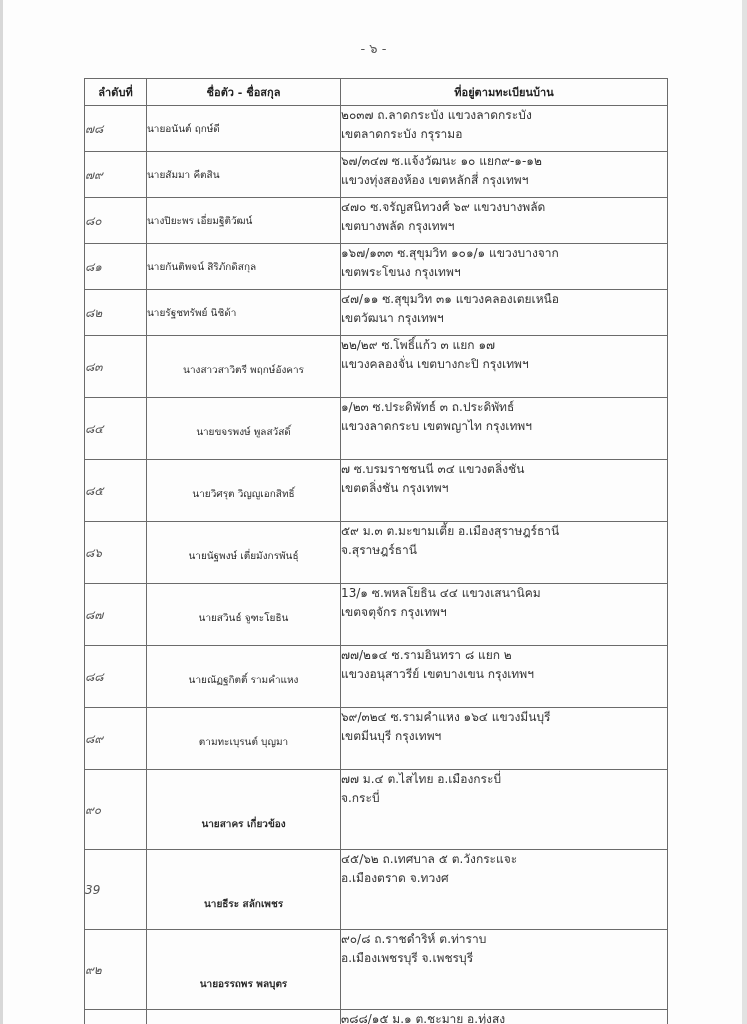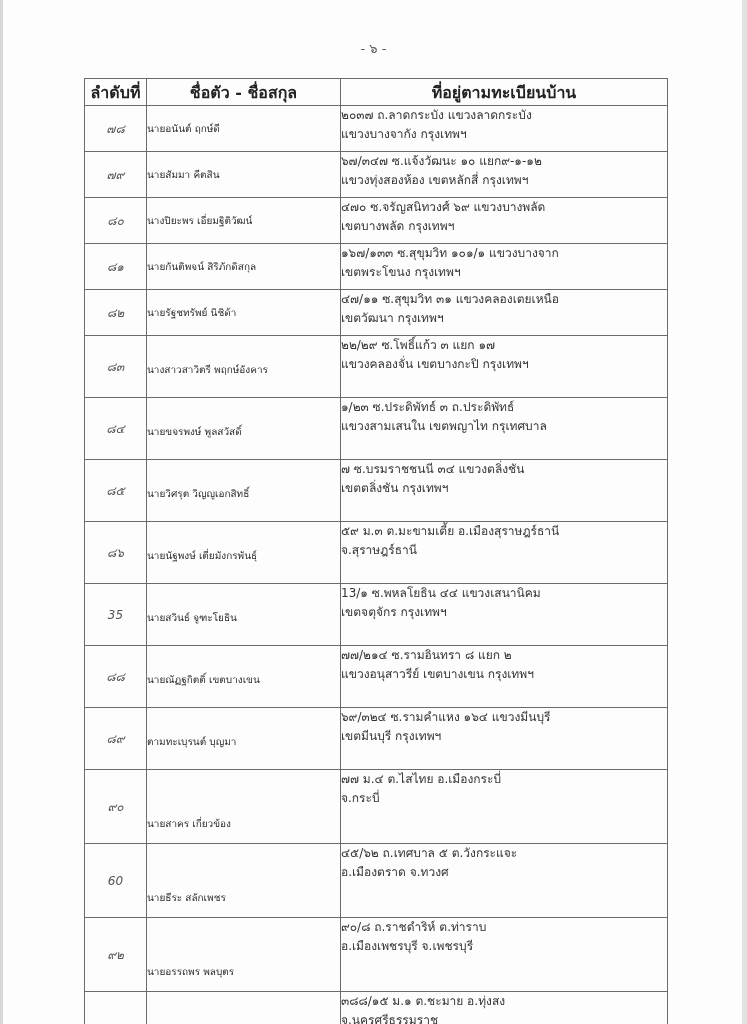--- a/index.html
+++ b/index.html
@@ -21,44 +21,44 @@
     width: 583px;
     border-collapse: collapse;
     table-layout: fixed;
   }
   table.roster th, table.roster td {
     border: 1px solid #6b6b6b;
     padding: 0;
   }
   table.roster th {
     height: 26px;
-    font-size: 16px; font-weight: bold; color: #222;
+    font-size: 11px; font-weight: bold; color: #222;
     text-align: center; vertical-align: middle;
   }
   col.c-no { width: 62px; }
   col.c-name { width: 194px; }
   col.c-addr { width: 327px; }
   td.no {
-    text-align: center; vertical-align: middle;
+    text-align: left; vertical-align: middle;
     font-size: 12px; color: #555; font-style: italic;
   }
   td.name {
     font-size: 10px; color: #2a2a2a;
     padding-left: 8px; vertical-align: middle;
     white-space: nowrap;
   }
   td.addr {
     font-size: 12px; color: #333;
     padding: 4px 0 0 9px; vertical-align: top;
     line-height: 19px;
   }
   tr.short td { height: 45px; }
   tr.tall td { height: 55px; }
-  tr.tall td.name { padding-top: 6px; }
-  tr.low td.name { vertical-align: bottom; padding-bottom: 12px; }
+  tr.tall td.name { padding-top: 6px; text-align: center; }
+  tr.low td.name { vertical-align: bottom; padding-bottom: 18px; font-weight: bold; }
   .line { display: block; white-space: nowrap; }
 </style>
 </head>
 <body>
 
 <div class="edge-left"></div>
 <div class="edge-right"></div>
 
 <div class="page-num">- ๖ -</div>
 
@@ -74,21 +74,21 @@
       <th>ชื่อตัว - ชื่อสกุล</th>
       <th>ที่อยู่ตามทะเบียนบ้าน</th>
     </tr>
   </thead>
   <tbody id="rows">
       <tr class="short">
         <td class="no">๗๘</td>
         <td class="name">นายอนันต์  ฤกษ์ดี</td>
         <td class="addr">
           <span class="line">๒๐๓๗ ถ.ลาดกระบัง แขวงลาดกระบัง</span>
-          <span class="line">แขวงบางจากัง กรุงเทพฯ</span>
+          <span class="line">เขตลาดกระบัง กรุรามอ</span>
         </td>
       </tr>
       <tr class="short">
         <td class="no">๗๙</td>
         <td class="name">นายสัมมา  คีตสิน</td>
         <td class="addr">
           <span class="line">๖๗/๓๔๗ ซ.แจ้งวัฒนะ ๑๐ แยก๙-๑-๑๒</span>
           <span class="line">แขวงทุ่งสองห้อง เขตหลักสี่ กรุงเทพฯ</span>
         </td>
       </tr>
@@ -122,50 +122,50 @@
         <td class="addr">
           <span class="line">๒๒/๒๙ ซ.โพธิ์แก้ว ๓ แยก ๑๗</span>
           <span class="line">แขวงคลองจั่น เขตบางกะปิ กรุงเทพฯ</span>
         </td>
       </tr>
       <tr class="tall">
         <td class="no">๘๔</td>
         <td class="name">นายขจรพงษ์  พูลสวัสดิ์</td>
         <td class="addr">
           <span class="line">๑/๒๓ ซ.ประดิพัทธ์ ๓ ถ.ประดิพัทธ์</span>
-          <span class="line">แขวงสามเสนใน เขตพญาไท กรุเทศบาล</span>
+          <span class="line">แขวงลาดกระบ เขตพญาไท กรุงเทพฯ</span>
         </td>
       </tr>
       <tr class="tall">
         <td class="no">๘๕</td>
         <td class="name">นายวิศรุต  วิญญูเอกสิทธิ์</td>
         <td class="addr">
           <span class="line">๗ ซ.บรมราชชนนี ๓๔ แขวงตลิ่งชัน</span>
           <span class="line">เขตตลิ่งชัน กรุงเทพฯ</span>
         </td>
       </tr>
       <tr class="tall">
         <td class="no">๘๖</td>
         <td class="name">นายนัฐพงษ์  เตี่ยมังกรพันธุ์</td>
         <td class="addr">
           <span class="line">๕๙ ม.๓ ต.มะขามเตี้ย อ.เมืองสุราษฎร์ธานี</span>
           <span class="line">จ.สุราษฎร์ธานี</span>
         </td>
       </tr>
       <tr class="tall">
-        <td class="no">35</td>
+        <td class="no">๘๗</td>
         <td class="name">นายสวินธ์  จูฑะโยธิน</td>
         <td class="addr">
           <span class="line">13/๑ ซ.พหลโยธิน ๔๔ แขวงเสนานิคม</span>
           <span class="line">เขตจตุจักร กรุงเทพฯ</span>
         </td>
       </tr>
       <tr class="tall">
         <td class="no">๘๘</td>
-        <td class="name">นายณัฏฐกิตติ์  เขตบางเขน</td>
+        <td class="name">นายณัฏฐกิตติ์  รามคำแหง</td>
         <td class="addr">
           <span class="line">๗๗/๒๑๔ ซ.รามอินทรา ๘ แยก ๒</span>
           <span class="line">แขวงอนุสาวรีย์ เขตบางเขน กรุงเทพฯ</span>
         </td>
       </tr>
       <tr class="tall">
         <td class="no">๘๙</td>
         <td class="name">ตามทะเบุรนต์  บุญมา</td>
         <td class="addr">
           <span class="line">๖๙/๓๒๔ ซ.รามคำแหง ๑๖๔  แขวงมีนบุรี</span>
@@ -174,21 +174,21 @@
       </tr>
       <tr class="tall low">
         <td class="no">๙๐</td>
         <td class="name">นายสาคร  เกี่ยวข้อง</td>
         <td class="addr">
           <span class="line">๗๗ ม.๔ ต.ไสไทย อ.เมืองกระบี่</span>
           <span class="line">จ.กระบี่</span>
         </td>
       </tr>
       <tr class="tall low">
-        <td class="no">60</td>
+        <td class="no">39</td>
         <td class="name">นายธีระ  สลักเพชร</td>
         <td class="addr">
           <span class="line">๔๕/๖๒ ถ.เทศบาล ๕ ต.วังกระแจะ</span>
           <span class="line">อ.เมืองตราด จ.ทวงศ</span>
         </td>
       </tr>
       <tr class="tall low">
         <td class="no">๙๒</td>
         <td class="name">นายอรรถพร  พลบุตร</td>
         <td class="addr">

